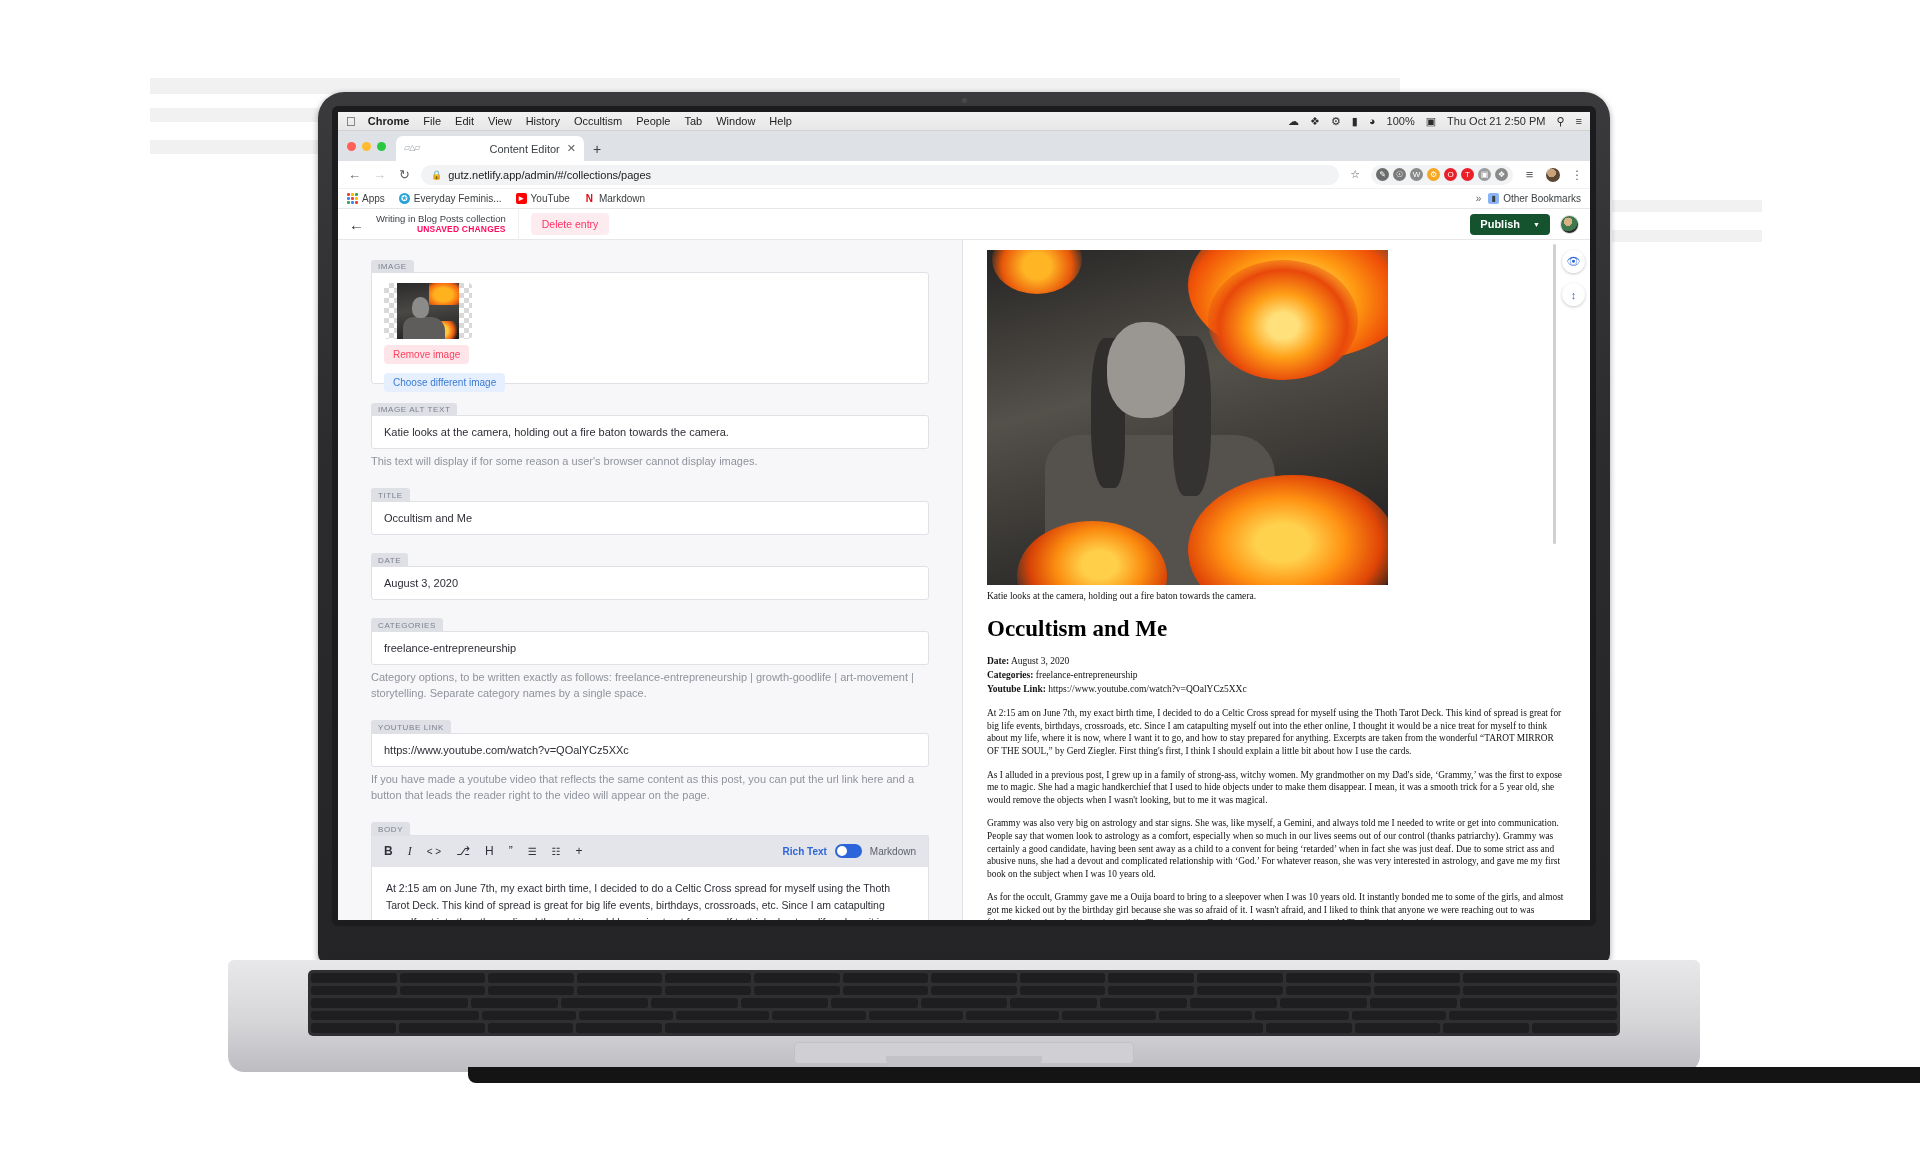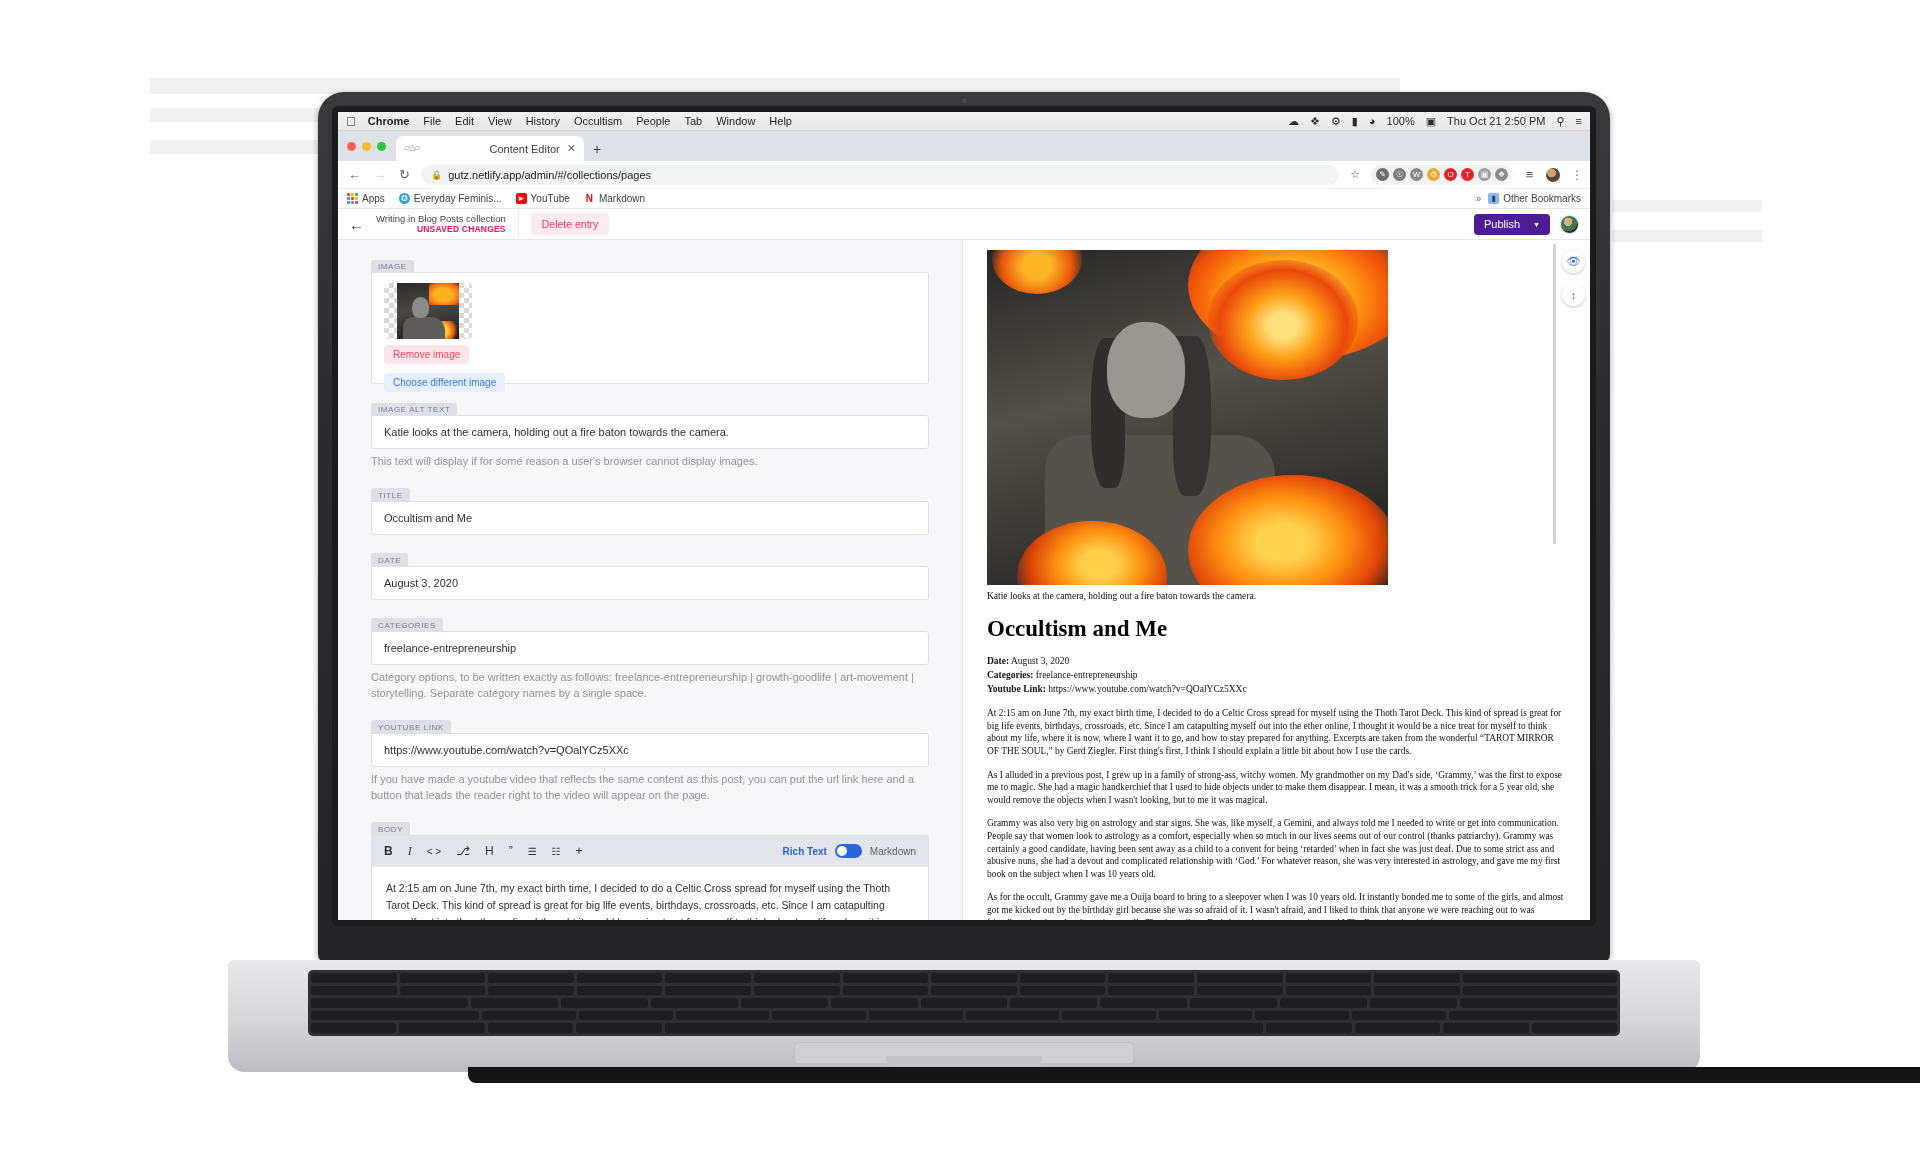--- a/index.html
+++ b/index.html
@@ -144,21 +144,21 @@
   .hdr-titles { line-height: 1.15; text-align: right; }
   .hdr-coll { font-size: 9.5px; color: #3b3f४6; color:#3b3f46; }
   .hdr-unsaved { font-size: 8.5px; font-weight: bold; color: #ff0a5f; letter-spacing: .2px; }
   .hdr-sep { width: 1px; height: 31px; background: #eceef0; }
   .delete-btn {
     background: #fdecef; color: #ff3366; font-size: 10.5px;
     padding: 5px 11px; border-radius: 4px; border: none;
   }
   .hdr-right { margin-left: auto; display: flex; align-items: center; gap: 10px; }
   .publish-btn {
-    background: #4c1d95; color: #fff; font-size: 11px; font-weight: 400;
+    background: #14532d; color: #fff; font-size: 11px; font-weight: 700;
     height: 21px; border-radius: 4px; display: flex; align-items: center;
     padding: 0 10px; gap: 13px;
   }
   .publish-caret { font-size: 7px; }
   .avatar-lg {
     width: 19px; height: 19px; border-radius: 50%;
     background: radial-gradient(circle at 42% 34%, #d8b184 0 28%, #3e7a4e 29% 62%, #2c2c2c 63% 100%);
     border: 1px solid #ddd;
   }
 

